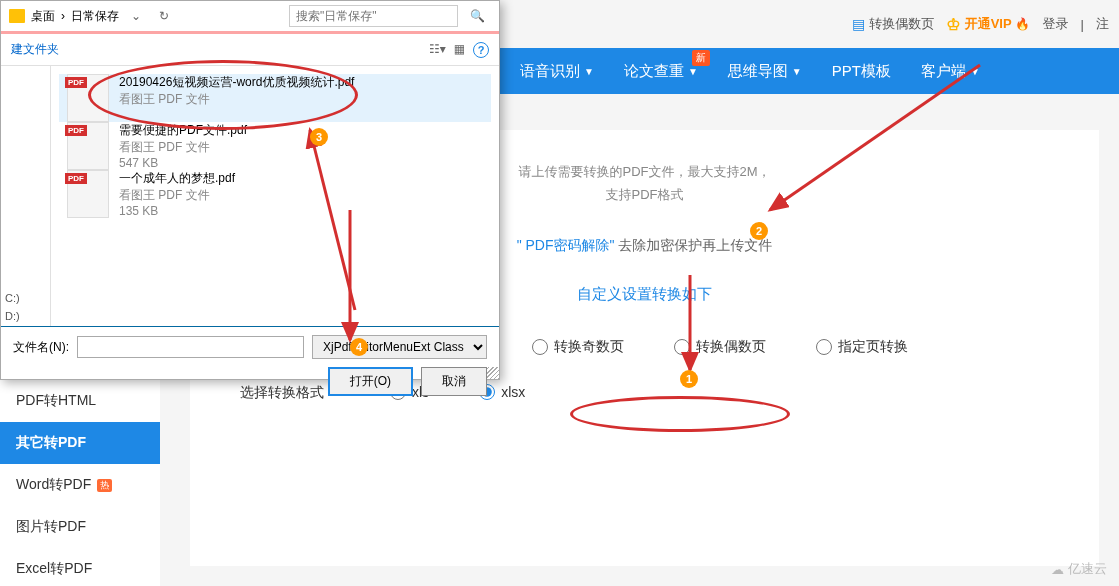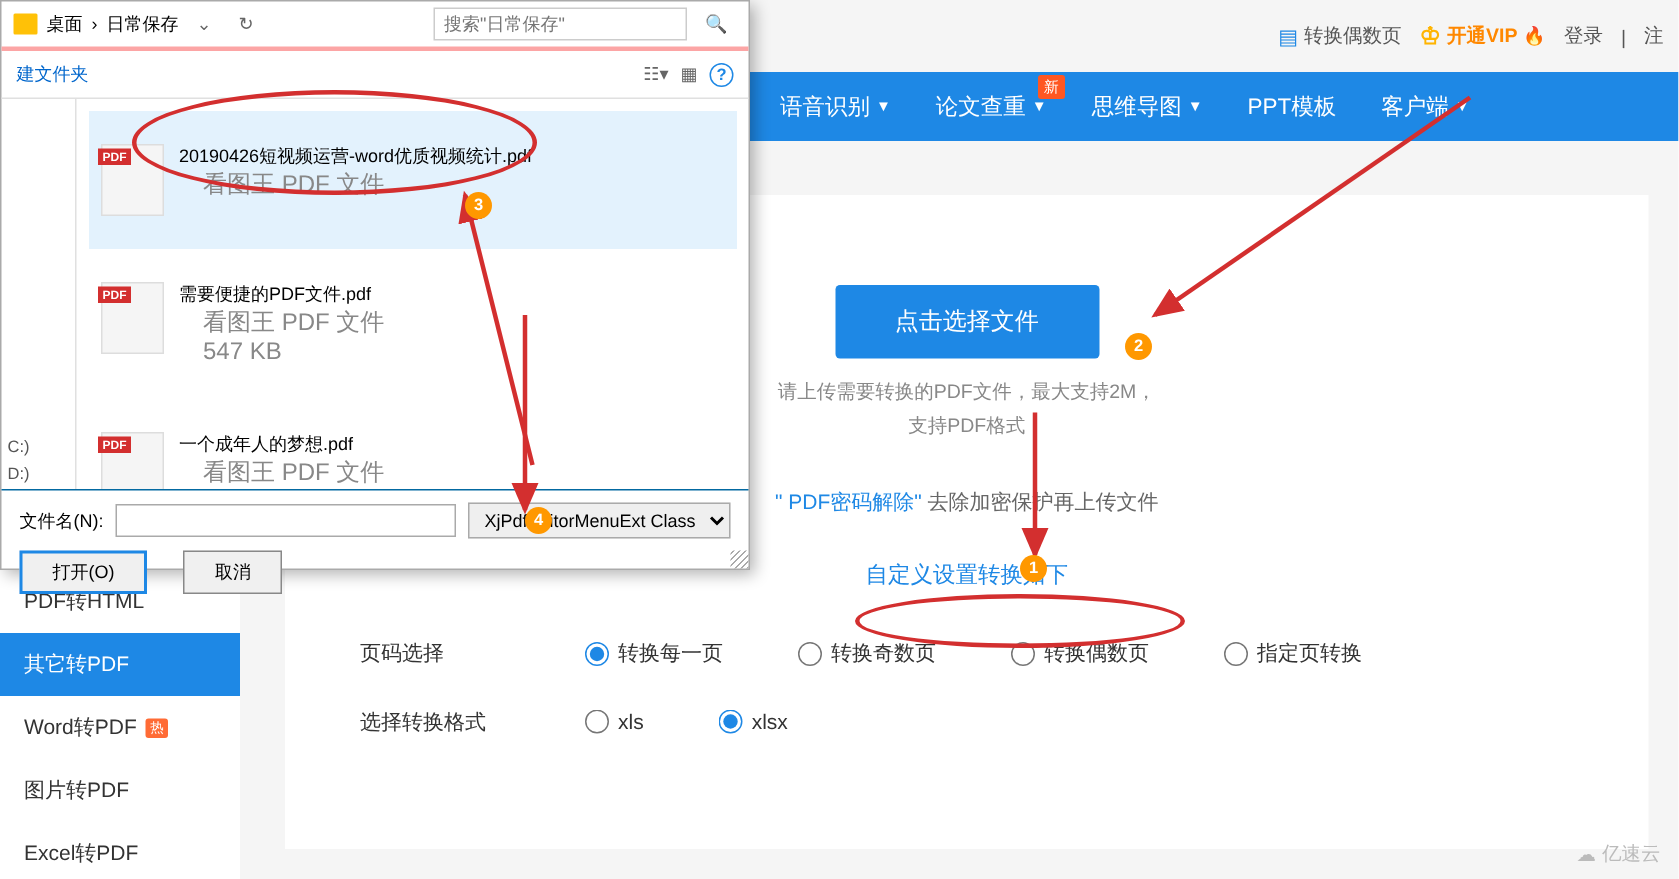--- a/index.html
+++ b/index.html
@@ -15,21 +15,21 @@
 
 
 .navbar { position: absolute; top: 48px; left: 500px; right: 0; height: 46px; background: #1e88e5; display: flex; align-items: center; padding: 0 20px; gap: 30px; color: #fff; font-size: 15px; }
 .nav-item { display: flex; align-items: center; gap: 4px; cursor: pointer; position: relative; }
 .nav-item .caret { font-size: 10px; }
 .nav-item .badge-new { position: absolute; top: -12px; right: -12px; background: #ff5722; color: #fff; font-size: 10px; padding: 1px 4px; border-radius: 2px; }
 
 
 .sidebar { position: absolute; left: 0; top: 380px; width: 160px; background: #fff; }
 .side-item { padding: 12px 16px; font-size: 14px; color: #333; cursor: pointer; display: flex; align-items: center; gap: 6px; }
-.side-item.active { background: #1e88e5; color: #fff; font-weight: normal; }
+.side-item.active { background: #1e88e5; color: #fff; font-weight: bold; }
 .side-item .hot { background: #ff6b35; color: #fff; font-size: 9px; padding: 0 3px; border-radius: 2px; }
 
 
 .main { position: absolute; left: 190px; top: 130px; right: 20px; bottom: 20px; background: #fff; padding: 30px; }
 .upload-btn { background: #1e88e5; color: #fff; border: none; padding: 14px 40px; font-size: 16px; cursor: pointer; display: block; margin: 30px auto 10px; border-radius: 3px; }
 .upload-hint { text-align: center; color: #888; font-size: 13px; line-height: 1.8; }
 .password-line { text-align: center; margin: 30px 0; font-size: 14px; color: #666; }
 .password-line .link-blue { color: #1e88e5; }
 .custom-title { text-align: center; color: #1e88e5; font-size: 15px; margin: 20px 0; }
 
@@ -46,34 +46,34 @@
 .fd-breadcrumb input.search { flex: 0 0 150px; padding: 3px 6px; font-size: 12px; border: 1px solid #ccc; margin-left: auto; }
 .fd-breadcrumb .nav-btn { padding: 2px 6px; cursor: pointer; color: #666; }
 .fd-toolbar { display: flex; align-items: center; padding: 4px 10px; font-size: 12px; border-bottom: 1px solid #e0e0e0; min-height: 32px; }
 .fd-toolbar .tool-link { color: #0066cc; cursor: pointer; }
 .fd-toolbar .right-tools { margin-left: auto; display: flex; gap: 8px; color: #666; }
 .fd-toolbar .help { color: #1e88e5; font-weight: bold; border-radius: 50%; border: 1px solid #1e88e5; width: 16px; height: 16px; display: flex; align-items: center; justify-content: center; font-size: 11px; }
 
 .fd-body { display: flex; height: 260px; }
 .fd-left { width: 50px; border-right: 1px solid #e0e0e0; padding: 4px 4px; font-size: 11px; color: #555; display: flex; flex-direction: column; justify-content: flex-end; gap: 6px; }
 .fd-files { flex: 1; padding: 8px; overflow: auto; }
-.file-item { display: flex; gap: 10px; padding: 22px 8px; cursor: pointer; position: relative; }
+.file-item { display: flex; gap: 10px; padding: 0 8px; cursor: pointer; position: relative; }
 .file-item.selected { background: #e3f2fd; }
 .file-icon { width: 42px; height: 48px; background: #f5f5f5; border: 1px solid #ddd; position: relative; display: flex; align-items: center; justify-content: center; }
 .file-icon .pdf-tag { position: absolute; top: 2px; left: -3px; background: #d32f2f; color: #fff; font-size: 8px; padding: 1px 3px; font-weight: bold; }
 .file-info { font-size: 12px; }
 .file-name { color: #000; }
-.file-meta { color: #888; font-size: 16px; margin-left: 16px; }
+.file-meta { color: #888; font-size: 12px; }
 
 .fd-footer { padding: 8px 12px; border-top: 1px solid #0369a1; }
 .fd-foot-row { display: flex; align-items: center; gap: 8px; margin-bottom: 8px; font-size: 12px; }
 .fd-foot-row .lbl { white-space: nowrap; }
 .fd-foot-row input, .fd-foot-row select { flex: 1; padding: 3px 6px; font-size: 12px; border: 1px solid #aaa; }
 .fd-foot-row select.filter { flex: 0 0 170px; }
-.fd-buttons { display: flex; gap: 24px; }
+.fd-buttons { display: flex; justify-content: flex-end; gap: 8px; }
 .fd-buttons button { padding: 4px 20px; font-size: 12px; border: 1px solid #888; background: #f0f0f0; cursor: pointer; }
 .fd-buttons button.primary { border: 2px solid #1e88e5; }
 
 
 .annot-circle { position: absolute; border: 3px solid #d32f2f; border-radius: 50%; pointer-events: none; z-index: 200; }
 .annot-num { position: absolute; width: 18px; height: 18px; background: #ff9800; color: #fff; border-radius: 50%; display: flex; align-items: center; justify-content: center; font-size: 11px; font-weight: bold; z-index: 210; }
 .arrow { position: absolute; z-index: 205; pointer-events: none; }
 
 .watermark { position: absolute; bottom: 8px; right: 12px; color: #bbb; font-size: 13px; display: flex; align-items: center; gap: 4px; }
 .resize-handle { position: absolute; bottom: 0; right: 0; width: 12px; height: 12px; background: repeating-linear-gradient(-45deg, #aaa, #aaa 1px, transparent 1px, transparent 3px); }
@@ -126,21 +126,20 @@
   <div class="side-item active">其它转PDF</div>
   <div class="side-item">
       <span>Word转PDF</span>
       <span class="hot">热</span>
     </div>
   <div class="side-item">图片转PDF</div>
   <div class="side-item">Excel转PDF</div>
 </div>
 
 <div class="main">
-  <button class="upload-btn">点击选择文件</button>
   <div class="upload-hint">
     <div>请上传需要转换的PDF文件，最大支持2M，</div>
     <div>支持PDF格式</div>
   </div>
   <div class="password-line">
     <span class="link-blue">" PDF密码解除"</span>
     <span>去除加密保护再上传文件</span>
   </div>
   <div class="custom-title">自定义设置转换如下</div>
 

